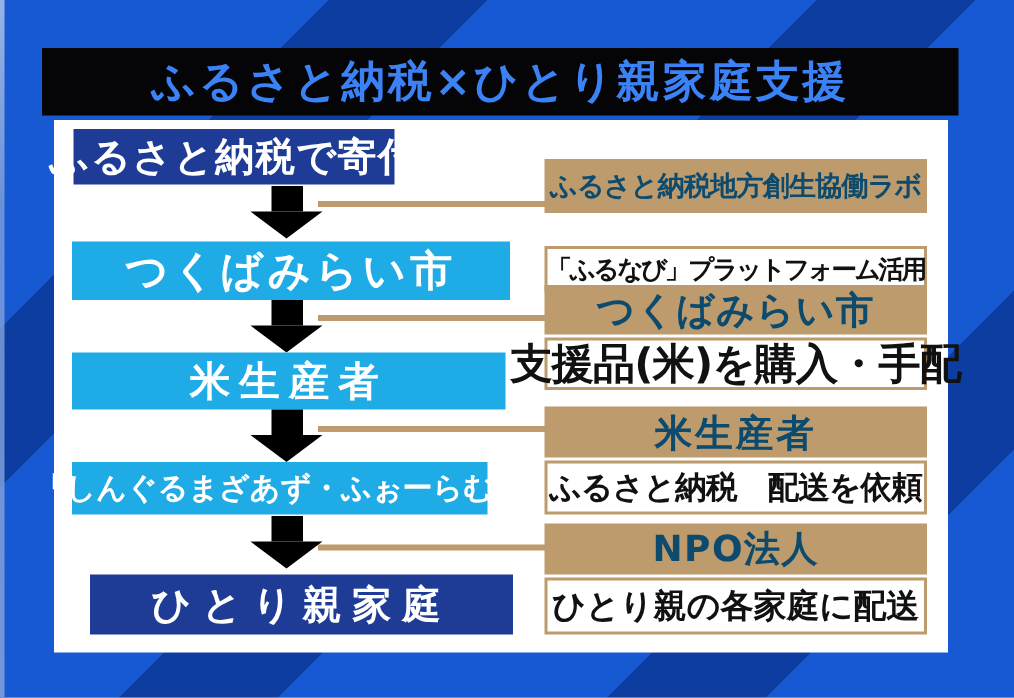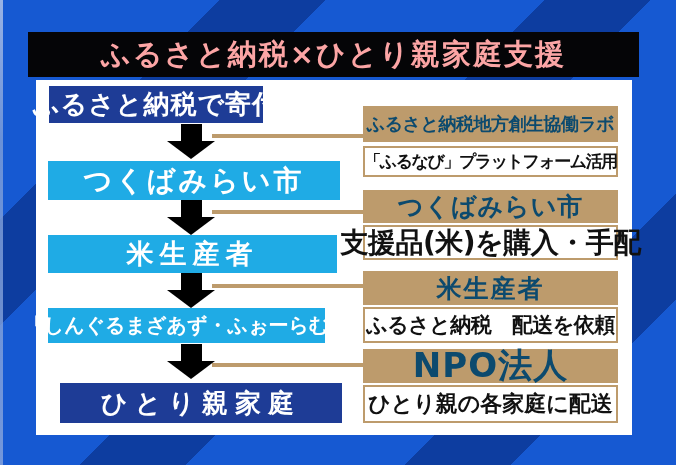--- a/index.html
+++ b/index.html
@@ -14,21 +14,21 @@
       var(--bg-bright) 0 155px, var(--bg-dark) 155px 230px);
   }
   .left-edge {
     position:absolute; left:0; top:0; width:3px; height:100%;
     background:linear-gradient(#b9c9ea,#7f9fd9 30%,#8aa6dd); opacity:.8;
   }
   .title-bar {
     position:absolute; left:28px; top:32px; width:611px; height:45px;
     background:var(--title-bg); display:flex; align-items:center; justify-content:center;
   }
-  .title-bar span { color:#fca5a5; font-size:29px; letter-spacing:2px; white-space:nowrap; }
+  .title-bar span { color:#3b82f6; font-size:29px; letter-spacing:2px; white-space:nowrap; }
   .panel { position:absolute; left:36px; top:80px; width:596px; height:355px; background:var(--panel); }
 
   .flow-node {
     position:absolute; display:flex; align-items:center; justify-content:center;
     color:#fff; white-space:nowrap;
   }
   .navy { background:var(--navy); }
   .lightblue { background:var(--lightblue); }
   .n1 { left:49px; top:86px;  width:214px; height:37px; font-size:26px; letter-spacing:1px; }
   .n2 { left:48px; top:161px; width:292px; height:39px; font-size:28px; letter-spacing:3px; }
@@ -49,26 +49,26 @@
   .annotation-header {
     position:absolute; left:363px; width:255px; background:var(--tan); color:#0c4a6e;
     display:flex; align-items:center; justify-content:center; white-space:nowrap;
   }
   .annotation-body {
     position:absolute; left:363px; width:255px; background:#fff;
     border:2px solid var(--tan); box-sizing:border-box; color:var(--body-text);
     display:flex; align-items:center; justify-content:center; white-space:nowrap;
   }
   .h1 { top:106px; height:36px; font-size:18px; letter-spacing:-0.5px; }
-  .b1 { top:146px; height:31px; font-size:17px; letter-spacing:-1.5px; }
+  .b1 { top:164px; height:31px; font-size:17px; letter-spacing:-1.5px; }
   .h2 { top:190px; height:33px; font-size:25px; letter-spacing:1px; }
   .b2 { top:225px; height:35px; font-size:28px; letter-spacing:-0.5px; }
   .h3 { top:271px; height:34px; font-size:25px; letter-spacing:2px; }
   .b3 { top:307px; height:36px; font-size:21px; letter-spacing:-0.5px; }
-  .h4 { top:349px; height:34px; font-size:34px; letter-spacing:1px; }
+  .h4 { top:349px; height:34px; font-size:24px; letter-spacing:1px; }
   .b4 { top:385px; height:38px; font-size:22px; }
 </style>
 </head>
 <body>
 
 <div class="bg"></div>
 <div class="left-edge"></div>
 
 <div class="title-bar">
   <span>ふるさと納税×ひとり親家庭支援</span>

